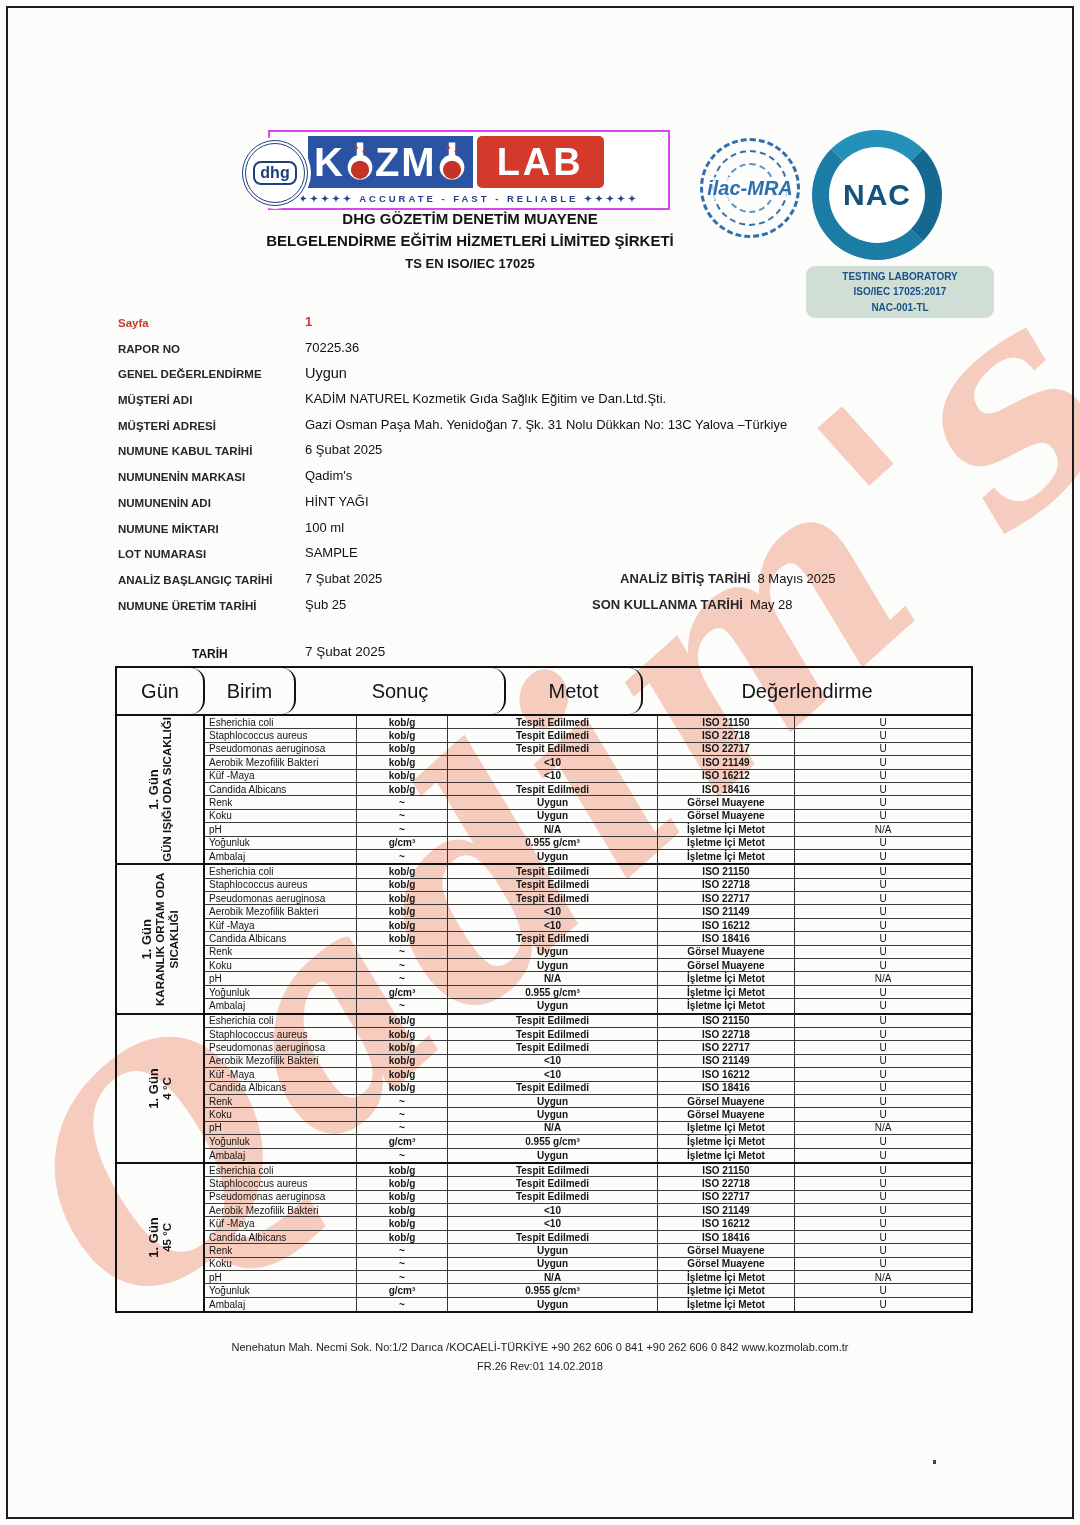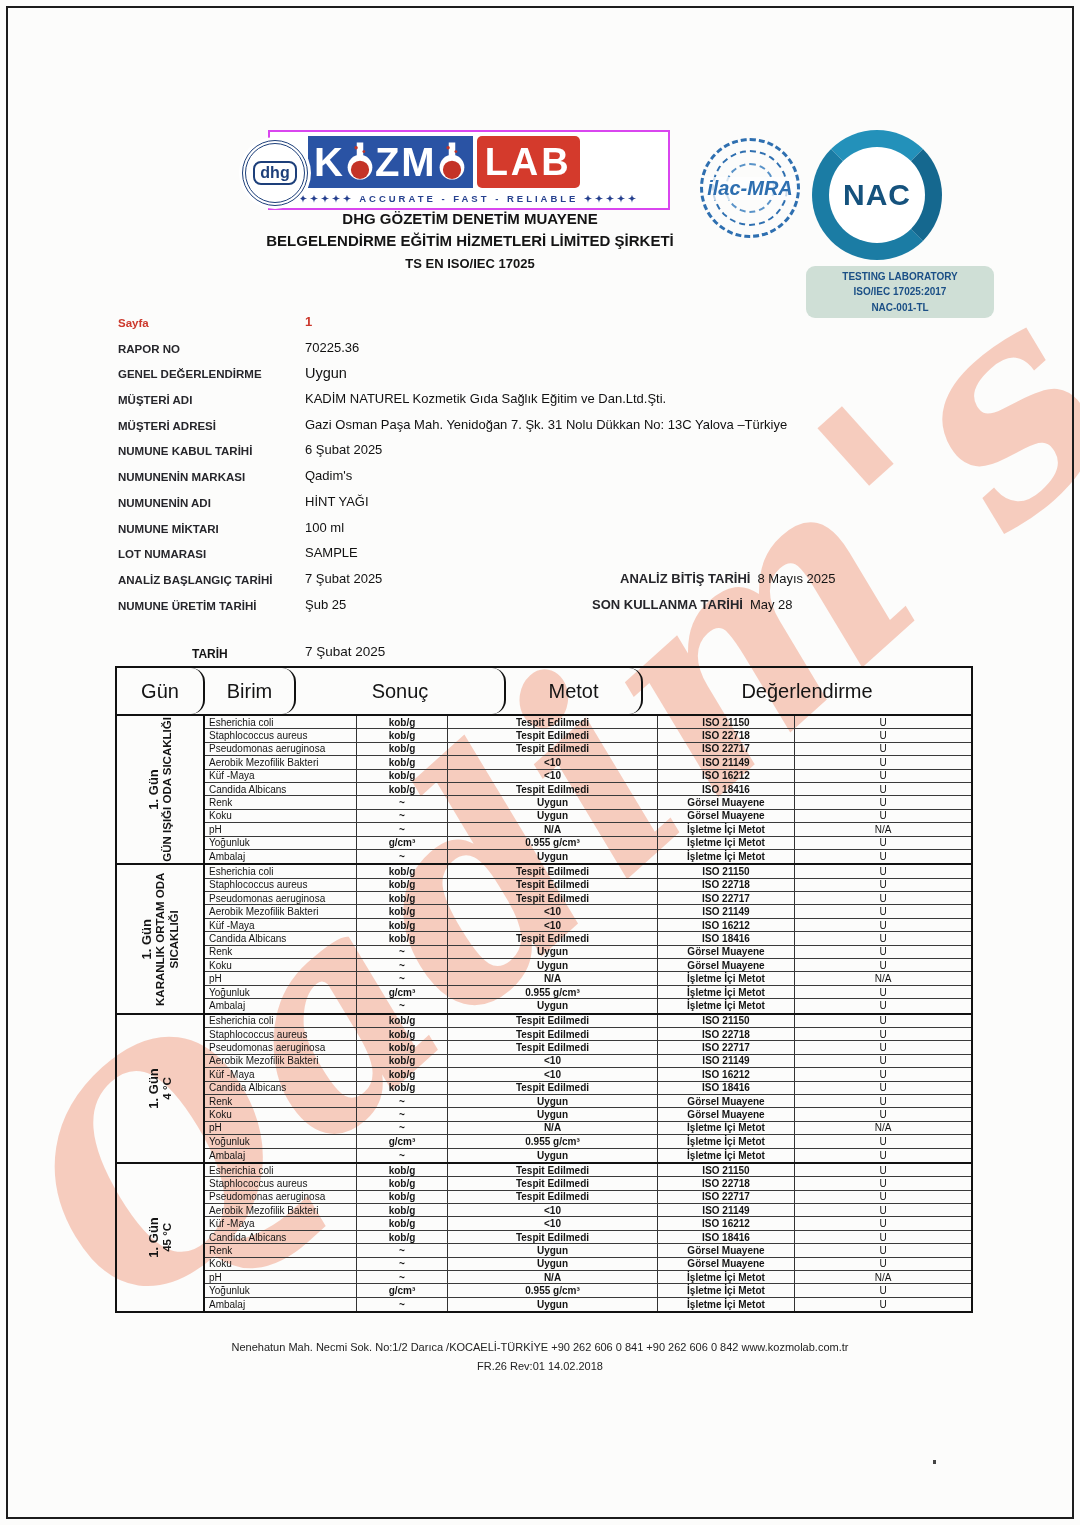--- a/index.html
+++ b/index.html
@@ -14,21 +14,21 @@
 
   .z2{z-index:2;}
 
   
   .logo-wrap{position:absolute;left:268px;top:130px;width:402px;height:80px;border:2px solid #d946ef;
     background:#fff;box-sizing:border-box;padding:4px 6px 2px 6px;}
   .logo-row{display:flex;height:52px;margin-left:32px;}
   .logo-blue{background:#2a53a4;color:#fff;font-weight:bold;font-size:40px;display:flex;align-items:center;
     padding:0 6px;letter-spacing:2px;line-height:1;}
   .logo-red{background:#d43a2c;color:#fff;font-weight:bold;font-size:38px;display:flex;align-items:center;
-    padding:0 8px;margin-left:4px;border-radius:5px;letter-spacing:3px;line-height:1;}
+    padding:0 20px;margin-left:4px;border-radius:5px;letter-spacing:3px;line-height:1;}
   .flask{width:26px;height:40px;margin:0 2px;}
   .tagline{text-align:center;color:#27418f;font-size:9.5px;font-weight:bold;letter-spacing:3px;margin-top:5px;white-space:nowrap;}
   .dhg{position:absolute;left:-28px;top:8px;width:58px;height:58px;border-radius:50%;background:#fff;
     border:4px double #1d3f7a;box-shadow:0 0 0 3px #fff;display:flex;align-items:center;justify-content:center;}
   .dhg-inner{border:2px solid #1d3f7a;border-radius:8px;padding:1px 5px;color:#1d3f7a;font-weight:bold;font-size:16px;}
   .hline{position:absolute;left:160px;width:620px;text-align:center;font-weight:bold;}
   .h1{top:210px;font-size:15px;}
   .h2{top:232px;font-size:15px;}
   .h3{top:256px;font-size:13px;}
   .h4{top:280px;font-size:20px;letter-spacing:0.5px;}

